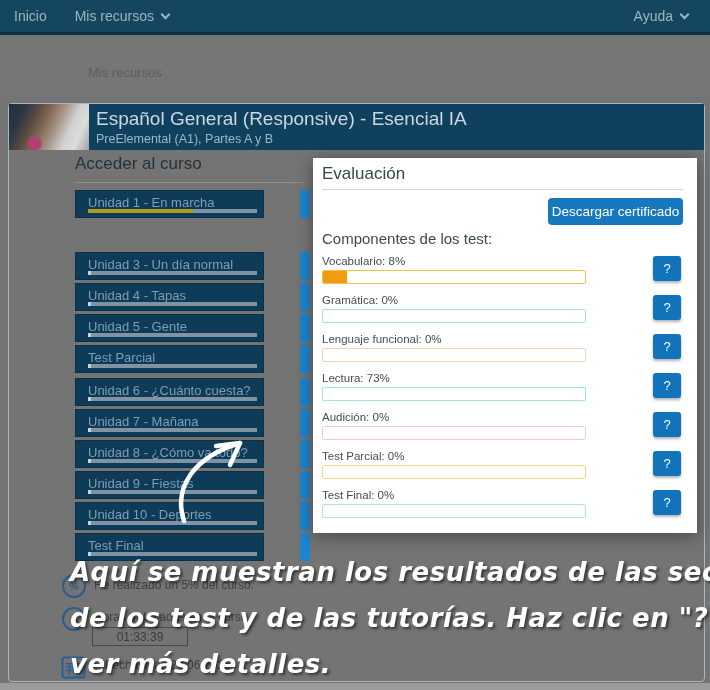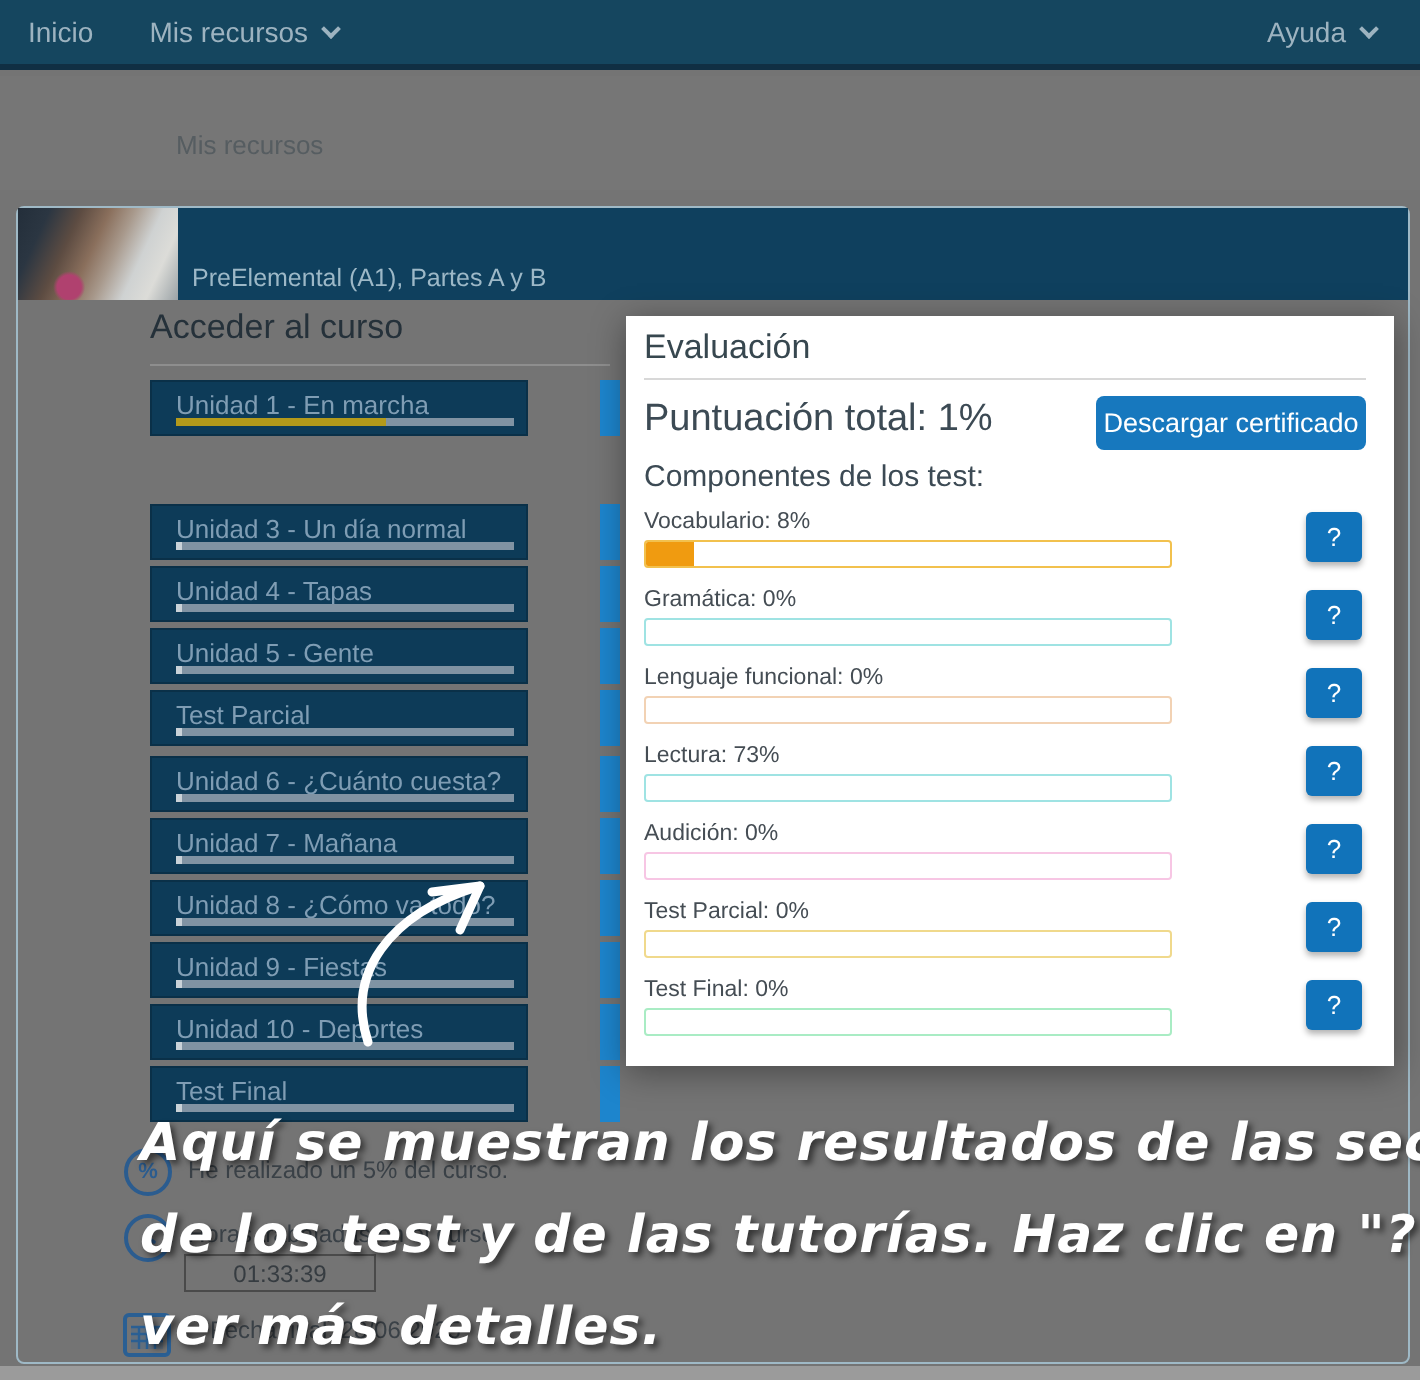--- a/index.html
+++ b/index.html
@@ -141,20 +141,21 @@
       </span>
   </div>
 
   <div class="tabstrip">
     <div class="tab tab-inactive">Mis recursos</div>
   </div>
 
   <div class="container">
     <div class="banner">
       <div class="thumb"></div>
+      <div class="banner-title">Español General (Responsive) - Esencial IA</div>
       <div class="banner-sub">PreElemental (A1), Partes A y B</div>
     </div>
   </div>
 
   <div class="access-heading">Acceder al curso</div>
   <div class="access-underline"></div>
 
   <div class="unit" style="top:190px">
     <div class="unit-main">
         <span class="unit-label">Unidad 1 - En marcha</span>
@@ -273,21 +274,20 @@
       <path d="M4.5 8.5 H20.5 M4.5 12 H20.5 M4.5 15.5 H20.5 M8.5 8.5 V19.5 M12.5 8.5 V19.5 M16.5 8.5 V19.5" stroke="#2a5f93" stroke-width="1.2" fill="none"></path>
     </svg>
   </div>
   <div class="stat-text" style="left:105px; top:658px">Fecha final: 28/06/2025</div>
 
   <div class="bottom-strip"></div>
 
   <div class="panel">
     <div class="panel-title">Evaluación</div>
     <div class="panel-hr"></div>
-    <div class="panel-total">Puntuación total: 1%</div>
     <div class="cert-btn">Descargar certificado</div>
     <div class="comp-heading">Componentes de los test:</div>
 
     <div class="comp-label" style="top:97px">Vocabulario: 8%</div>
     <div class="comp-bar" style="top: 112px; border-color: rgb(242, 193, 78);">
       <div class="comp-fill" style="width: 9%; background: rgb(240, 155, 16);"></div>
       </div>
     <div class="help-btn" style="top:98px">?</div>
 
     <div class="comp-label" style="top:136px">Gramática: 0%</div>

